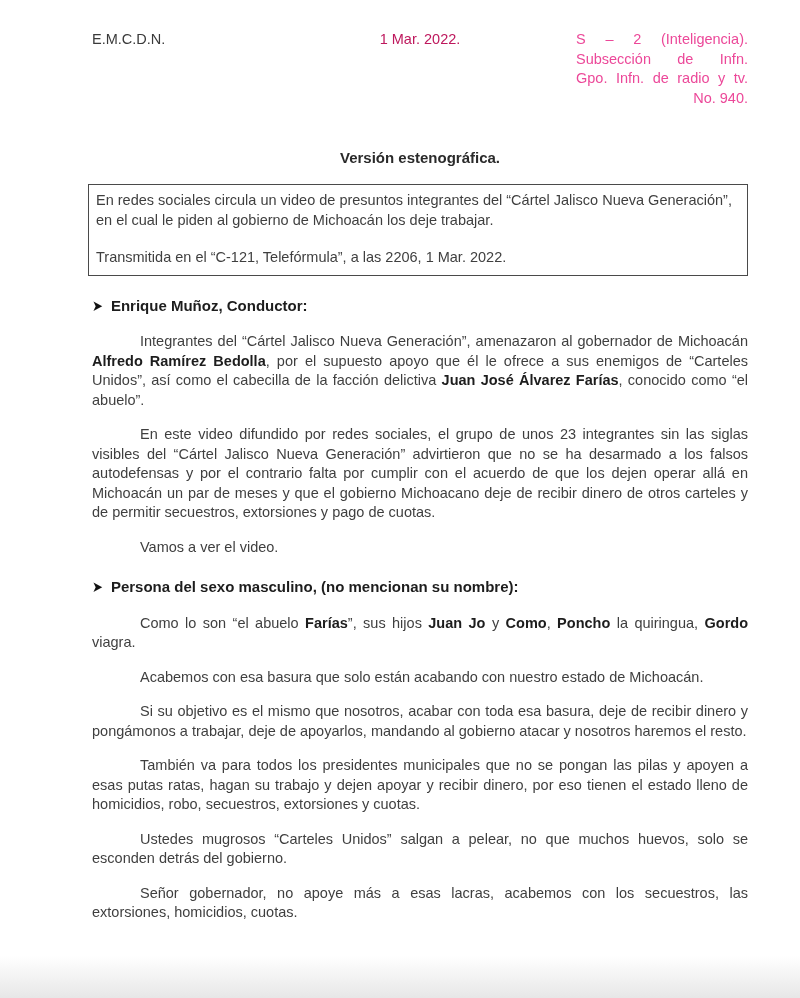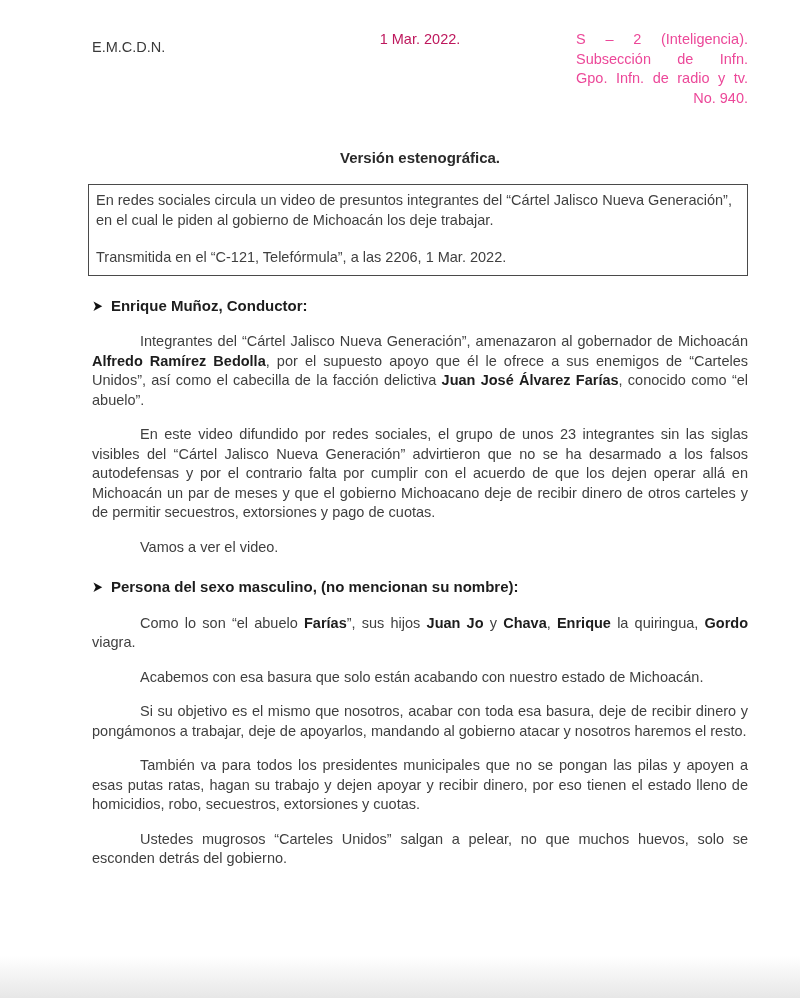--- a/index.html
+++ b/index.html
@@ -20,21 +20,21 @@
   .content{
     position:relative;
     margin-left:92px;
     width:656px;
     padding-top:30px;
     font-size:14.5px;
     line-height:19.5px;
   }
   
   .doc-header{position:relative;height:80px;}
-  .org{position:absolute;left:0;top:8px;color:#3a3a3a;}
+  .org{position:absolute;left:0;top:0;color:#3a3a3a;}
   .date{position:absolute;left:0;top:0;width:100%;text-align:center;color:#be185d;}
   .unit-block{position:absolute;right:0;top:0;width:172px;color:#ec4899;}
   .unit-line{text-align:justify;text-align-last:justify;}
   .unit-line.last{text-align-last:right;}
   
   .doc-title{
     margin-top:38px;
     text-align:center;
     font-weight:600;
     font-size:15px;
@@ -116,23 +116,24 @@
         </div>
         <p class="para"><span>Integrantes del “Cártel Jalisco Nueva Generación”, amenazaron al gobernador de Michoacán </span><b>Alfredo Ramírez Bedolla</b><span>, por el supuesto apoyo que él le ofrece a sus enemigos de “Carteles Unidos”, así como el cabecilla de la facción delictiva </span><b>Juan José Álvarez Farías</b><span>, conocido como “el abuelo”.</span></p>
         <p class="para"><span>En este video difundido por redes sociales, el grupo de unos 23 integrantes sin las siglas visibles del “Cártel Jalisco Nueva Generación” advirtieron que no se ha desarmado a los falsos autodefensas y por el contrario falta por cumplir con el acuerdo de que los dejen operar allá en Michoacán un par de meses y que el gobierno Michoacano deje de recibir dinero de otros carteles y de permitir secuestros, extorsiones y pago de cuotas.</span></p>
         <p class="para"><span>Vamos a ver el video.</span></p>
       </section>
       <section>
         <div class="speaker">
           <span class="bullet">➤</span>
           <span>Persona del sexo masculino, (no mencionan su nombre):</span>
         </div>
-        <p class="para"><span>Como lo son “el abuelo </span><b>Farías</b><span>”, sus hijos </span><b>Juan Jo</b><span> y </span><b>Chava</b><span>, </span><b>Enrique</b><span> la quiringua, </span><b>Gordo</b><span> viagra.</span></p>
+        <p class="para"><span>Como lo son “el abuelo </span><b>Farías</b><span>”, sus hijos </span><b>Juan Jo</b><span> y </span><b>Como</b><span>, </span><b>Poncho</b><span> la quiringua, </span><b>Gordo</b><span> viagra.</span></p>
         <p class="para"><span>Acabemos con esa basura que solo están acabando con nuestro estado de Michoacán.</span></p>
         <p class="para"><span>Si su objetivo es el mismo que nosotros, acabar con toda esa basura, deje de recibir dinero y pongámonos a trabajar, deje de apoyarlos, mandando al gobierno atacar y nosotros haremos el resto.</span></p>
         <p class="para"><span>También va para todos los presidentes municipales que no se pongan las pilas y apoyen a esas putas ratas, hagan su trabajo y dejen apoyar y recibir dinero, por eso tienen el estado lleno de homicidios, robo, secuestros, extorsiones y cuotas.</span></p>
         <p class="para"><span>Ustedes mugrosos “Carteles Unidos” salgan a pelear, no que muchos huevos, solo se esconden detrás del gobierno.</span></p>
+        <p class="para"><span>Señor gobernador, no apoye más a esas lacras, acabemos con los secuestros, las extorsiones, homicidios, cuotas.</span></p>
       </section>
     </div>
 
 </div>
 
 <div class="page-bottom-shade"></div>
 
 </body></html>

